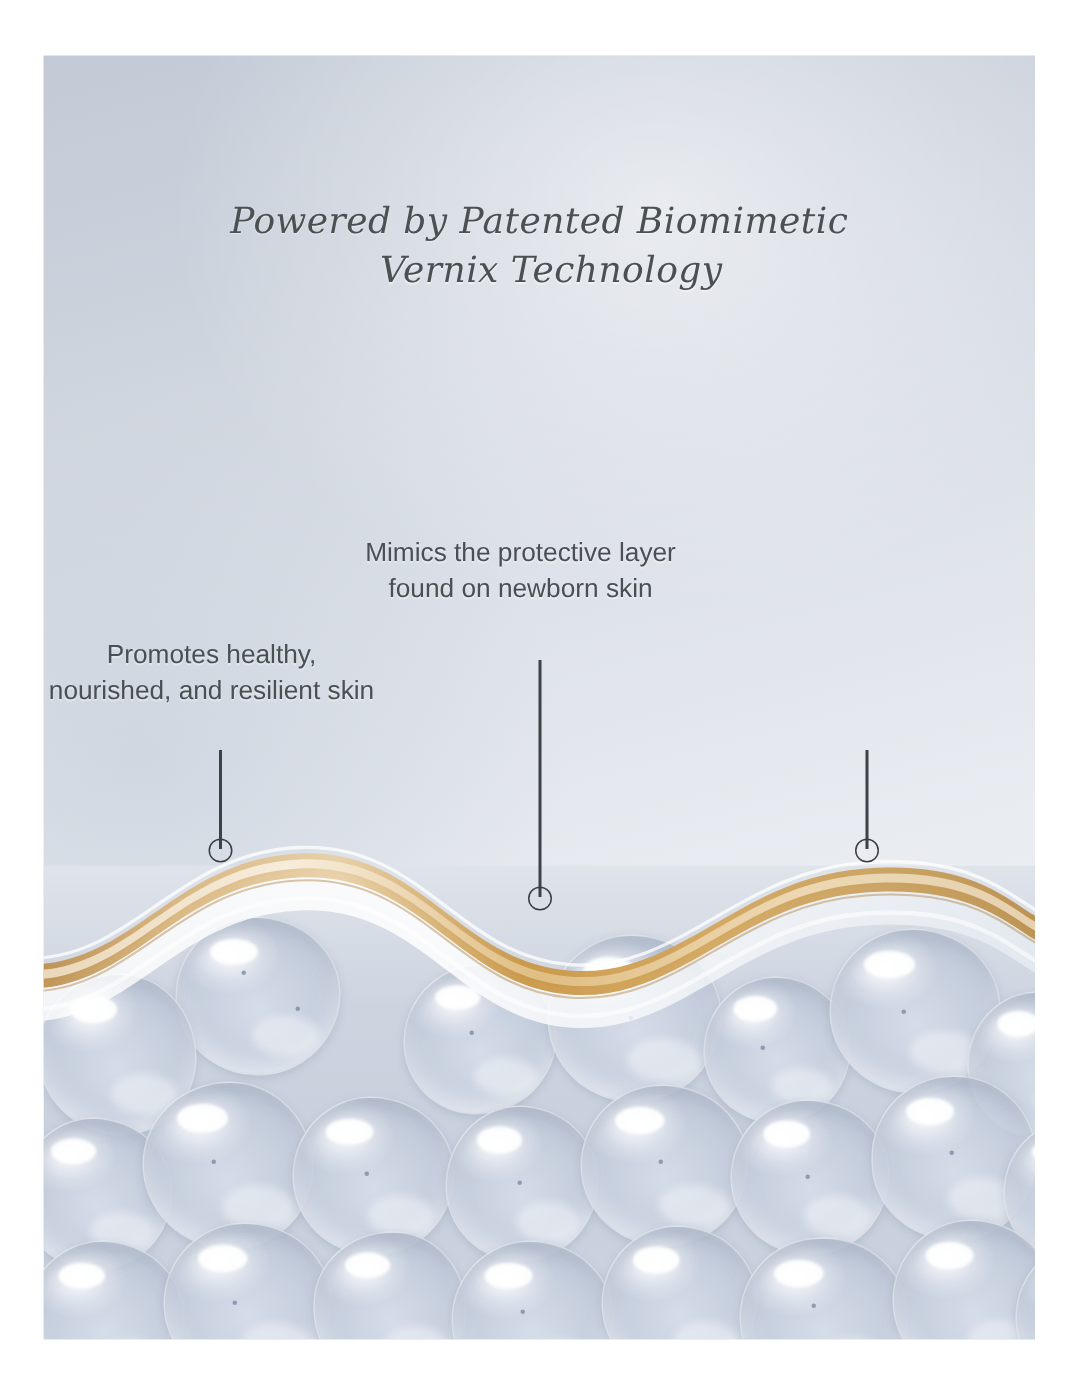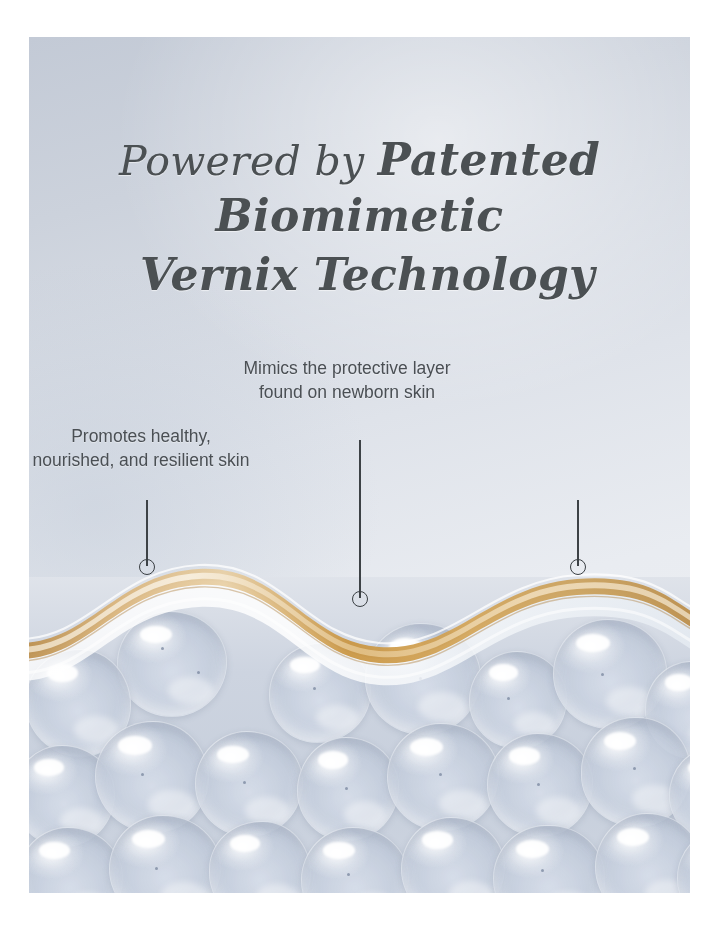--- a/index.html
+++ b/index.html
@@ -52,25 +52,25 @@
     font-family: "DejaVu Serif", "Liberation Serif", serif;
     font-style: italic;
     color: #4b5053;
     line-height: 1.28;
     letter-spacing: 0.3px;
     z-index: 6;
     text-shadow: 0 1px 1px rgba(255,255,255,0.55);
   }
   #heading .light {
     font-weight: 400;
-    font-size: 41px;
+    font-size: 24px;
   }
   #heading .strong {
-    font-weight: 700;
-    font-size: 44px;
+    font-weight: 400;
+    font-size: 24px;
   }
   #heading .line2 {
     display: block;
     margin-top: 2px;
     margin-left: 16px;
   }
 
   
   .callout {
     position: absolute;

